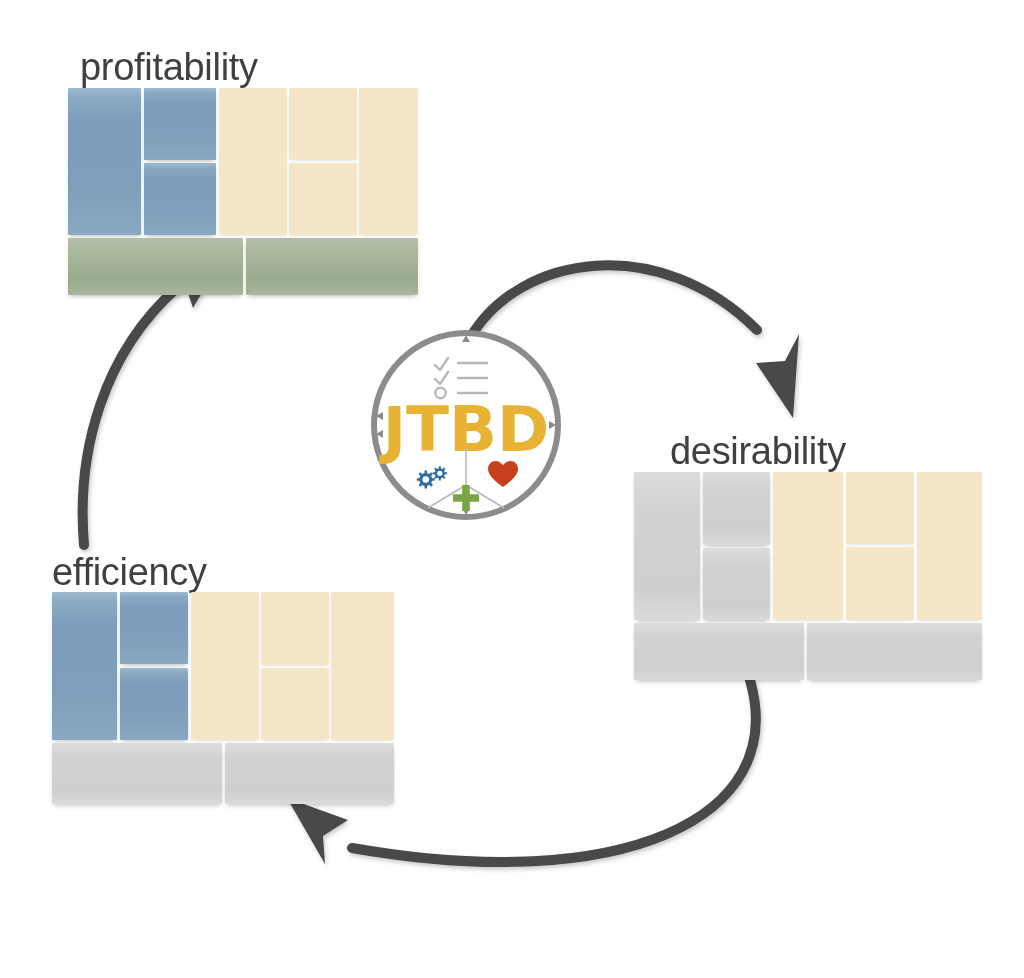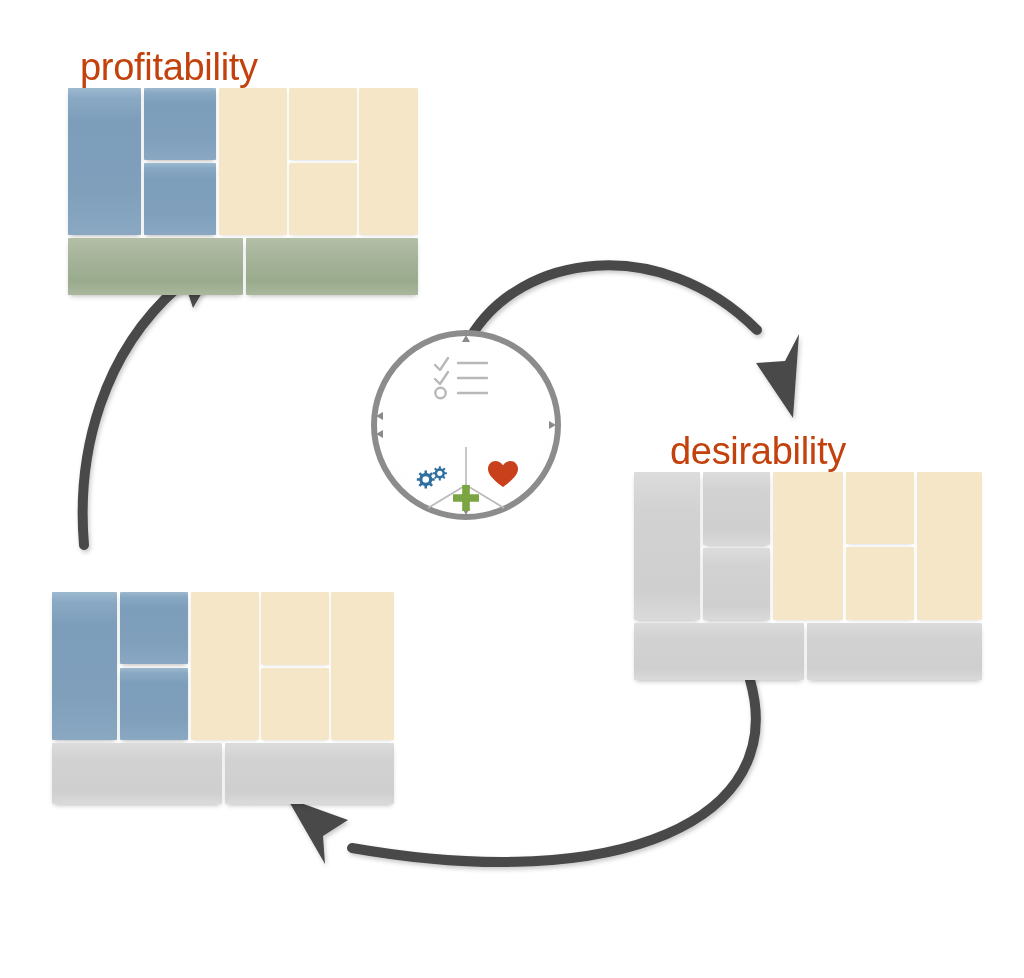--- a/index.html
+++ b/index.html
@@ -8,21 +8,21 @@
     background:#ffffff;
     font-family:"Liberation Sans","DejaVu Sans",sans-serif;
     overflow:hidden;
     position:relative;
   }
   #stage{position:absolute;inset:0;width:1024px;height:978px;}
 
   
   .panel-label{
     position:absolute;
-    color:#c2410c;
+    color:#404040;
     font-size:38px;
     font-weight:400;
     letter-spacing:-0.3px;
     white-space:nowrap;
     line-height:1;
   }
 
   
   .board{position:absolute;}
   .tile{
@@ -105,20 +105,21 @@
     <div class="tile blue" style="left:76px;top:0px;width:72px;height:72px;"></div>
     <div class="tile blue" style="left:76px;top:75px;width:72px;height:72px;"></div>
     <div class="tile cream" style="left:151px;top:0px;width:68px;height:147px;"></div>
     <div class="tile cream" style="left:221px;top:0px;width:68px;height:72px;"></div>
     <div class="tile cream" style="left:221px;top:75px;width:68px;height:72px;"></div>
     <div class="tile cream" style="left:291px;top:0px;width:59px;height:147px;"></div>
     <div class="tile green" style="left:0px;top:150px;width:175px;height:57px;"></div>
     <div class="tile green" style="left:178px;top:150px;width:172px;height:57px;"></div>
   </div>
 
+  <div class="panel-label" style="left:52px;top:553px;">efficiency</div>
   <div class="board" style="left:52px;top:592px;width:342px;height:212px;">
     <div class="tile blue" style="left:0px;top:0px;width:65px;height:148px;"></div>
     <div class="tile blue" style="left:68px;top:0px;width:68px;height:72px;"></div>
     <div class="tile blue" style="left:68px;top:76px;width:68px;height:72px;"></div>
     <div class="tile cream" style="left:139px;top:0px;width:68px;height:148px;"></div>
     <div class="tile cream" style="left:209px;top:0px;width:68px;height:73px;"></div>
     <div class="tile cream" style="left:209px;top:76px;width:68px;height:72px;"></div>
     <div class="tile cream" style="left:279px;top:0px;width:63px;height:148px;"></div>
     <div class="tile gray" style="left:0px;top:151px;width:170px;height:61px;"></div>
     <div class="tile gray" style="left:173px;top:151px;width:169px;height:61px;"></div>
@@ -154,20 +155,21 @@
       <g stroke="#b8b8b8" stroke-width="2.4" fill="none" stroke-linecap="round" stroke-linejoin="round">
         <polyline points="2,9 7,14 15,2"></polyline>
         <polyline points="2,23 7,28 15,16"></polyline>
         <circle cx="7.5" cy="37" r="5.2"></circle>
         <line x1="25" y1="7" x2="54" y2="7"></line>
         <line x1="25" y1="22" x2="54" y2="22"></line>
         <line x1="25" y1="37" x2="54" y2="37"></line>
       </g>
     </svg>
 
+    <div class="jtbd-word">JTBD</div>
 
     <svg style="position:absolute;left:0;top:0;width:190px;height:190px;" viewBox="0 0 190 190" xmlns="http://www.w3.org/2000/svg">
       <g stroke="#b9b9b9" stroke-width="1.6" fill="none">
         <line x1="95" y1="117" x2="95" y2="155"></line>
         <line x1="95" y1="155" x2="57" y2="178"></line>
         <line x1="95" y1="155" x2="133" y2="178"></line>
       </g>
     </svg>
 
     <svg class="gear-wrap" viewBox="0 0 40 26" width="40" height="26" xmlns="http://www.w3.org/2000/svg">

